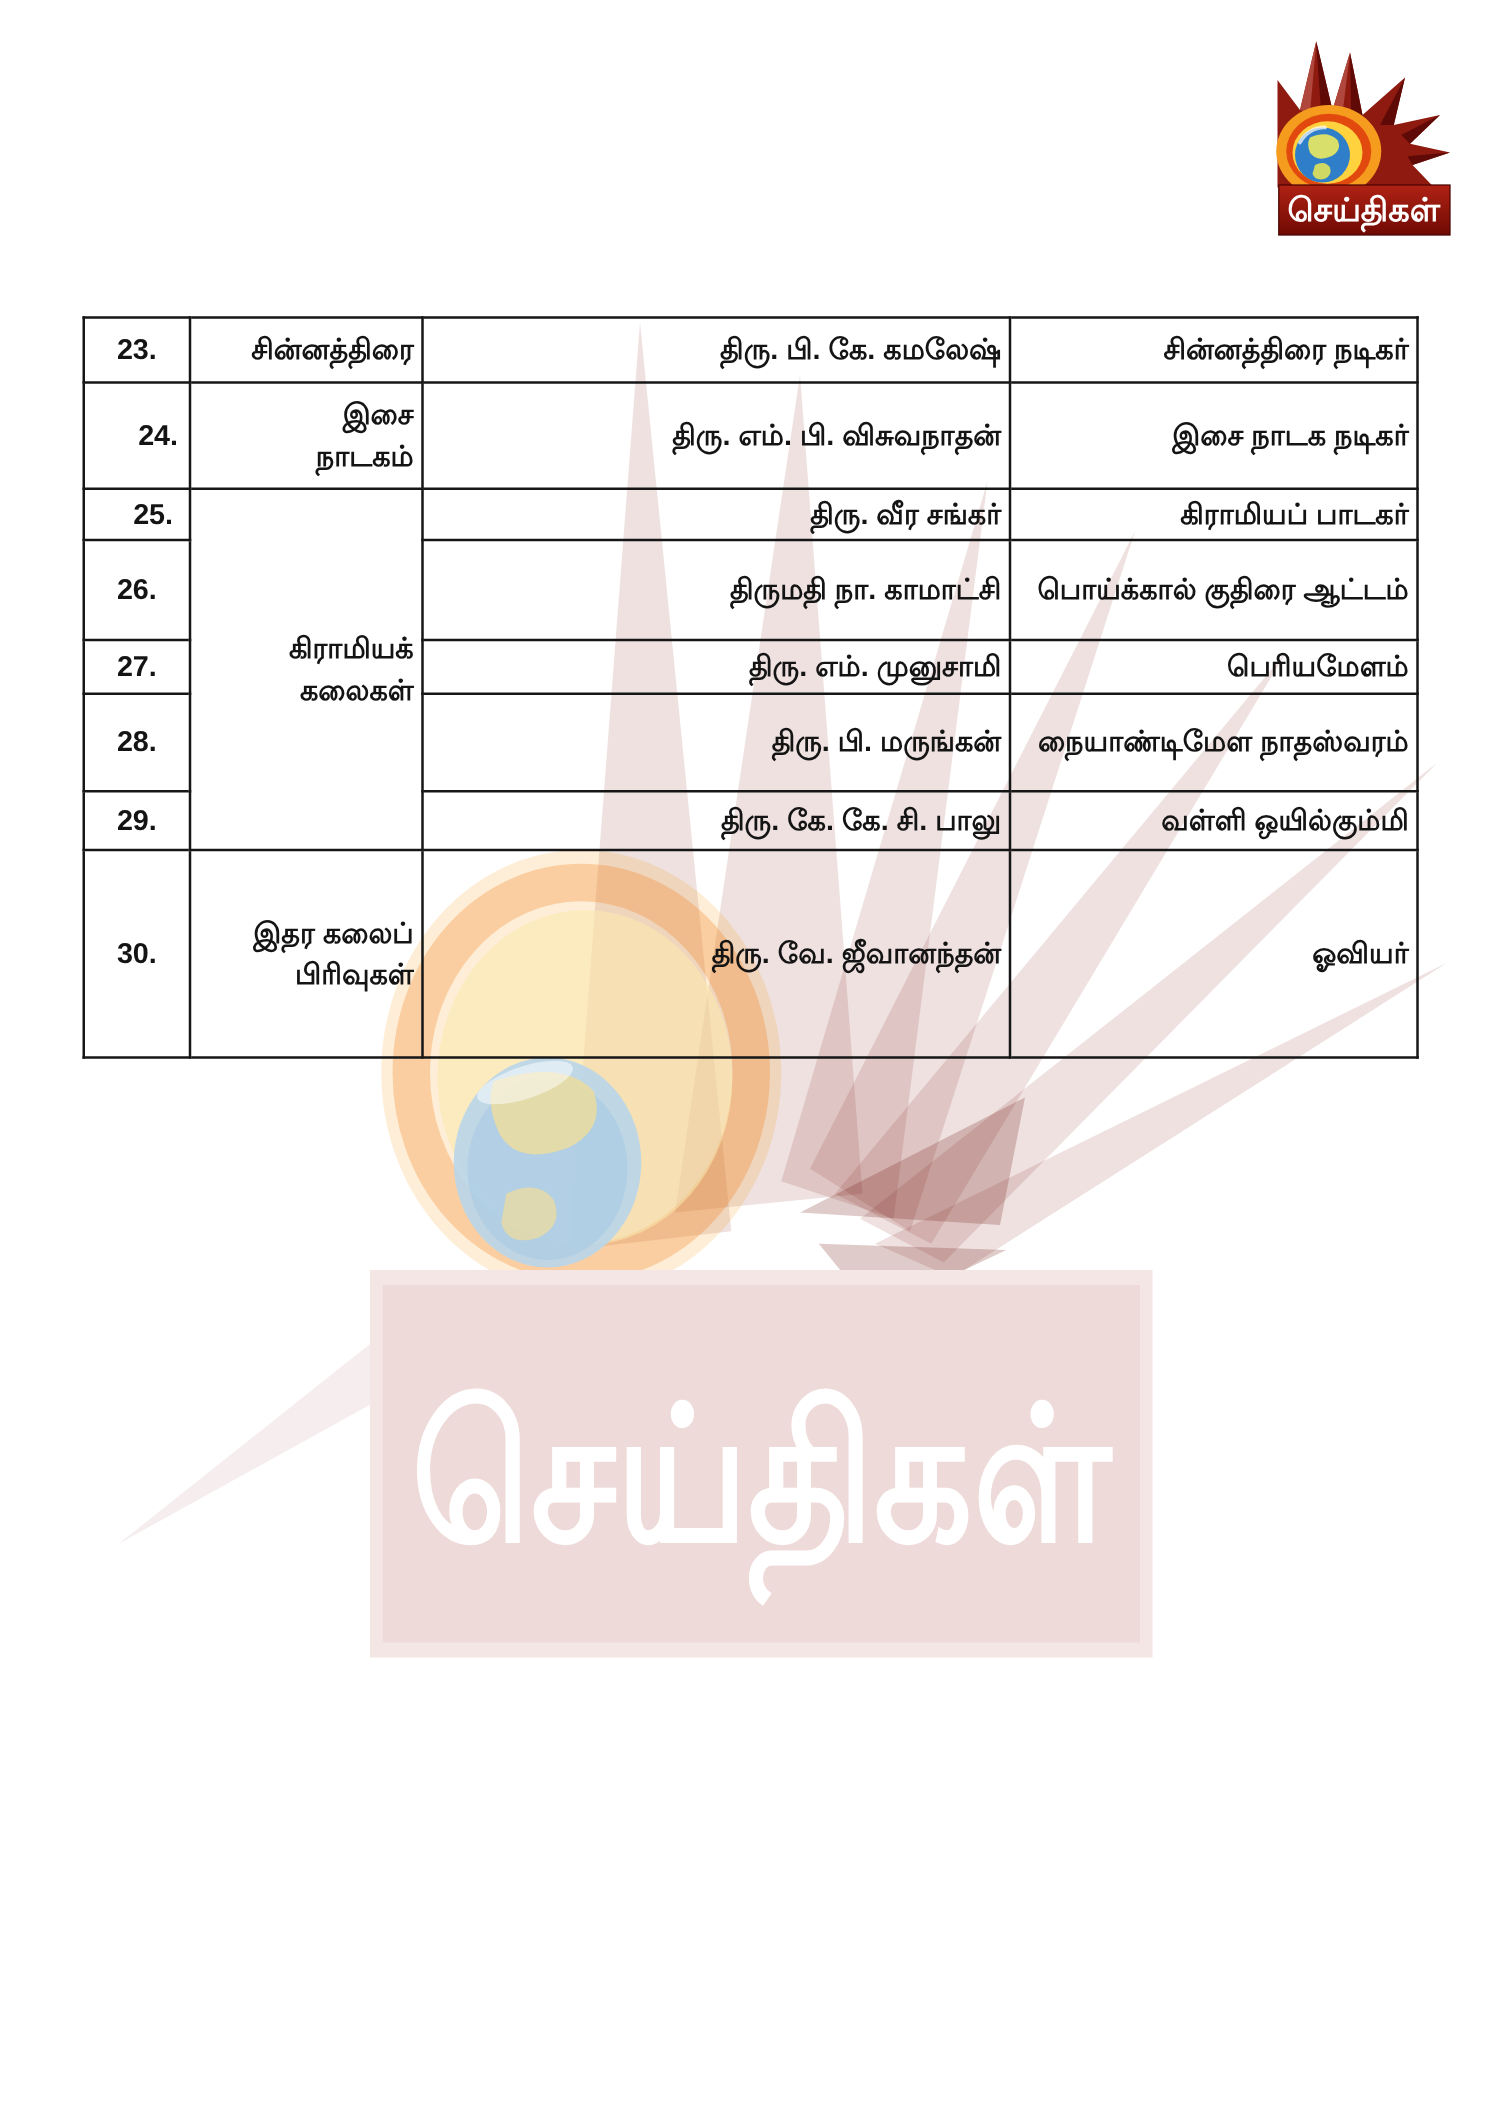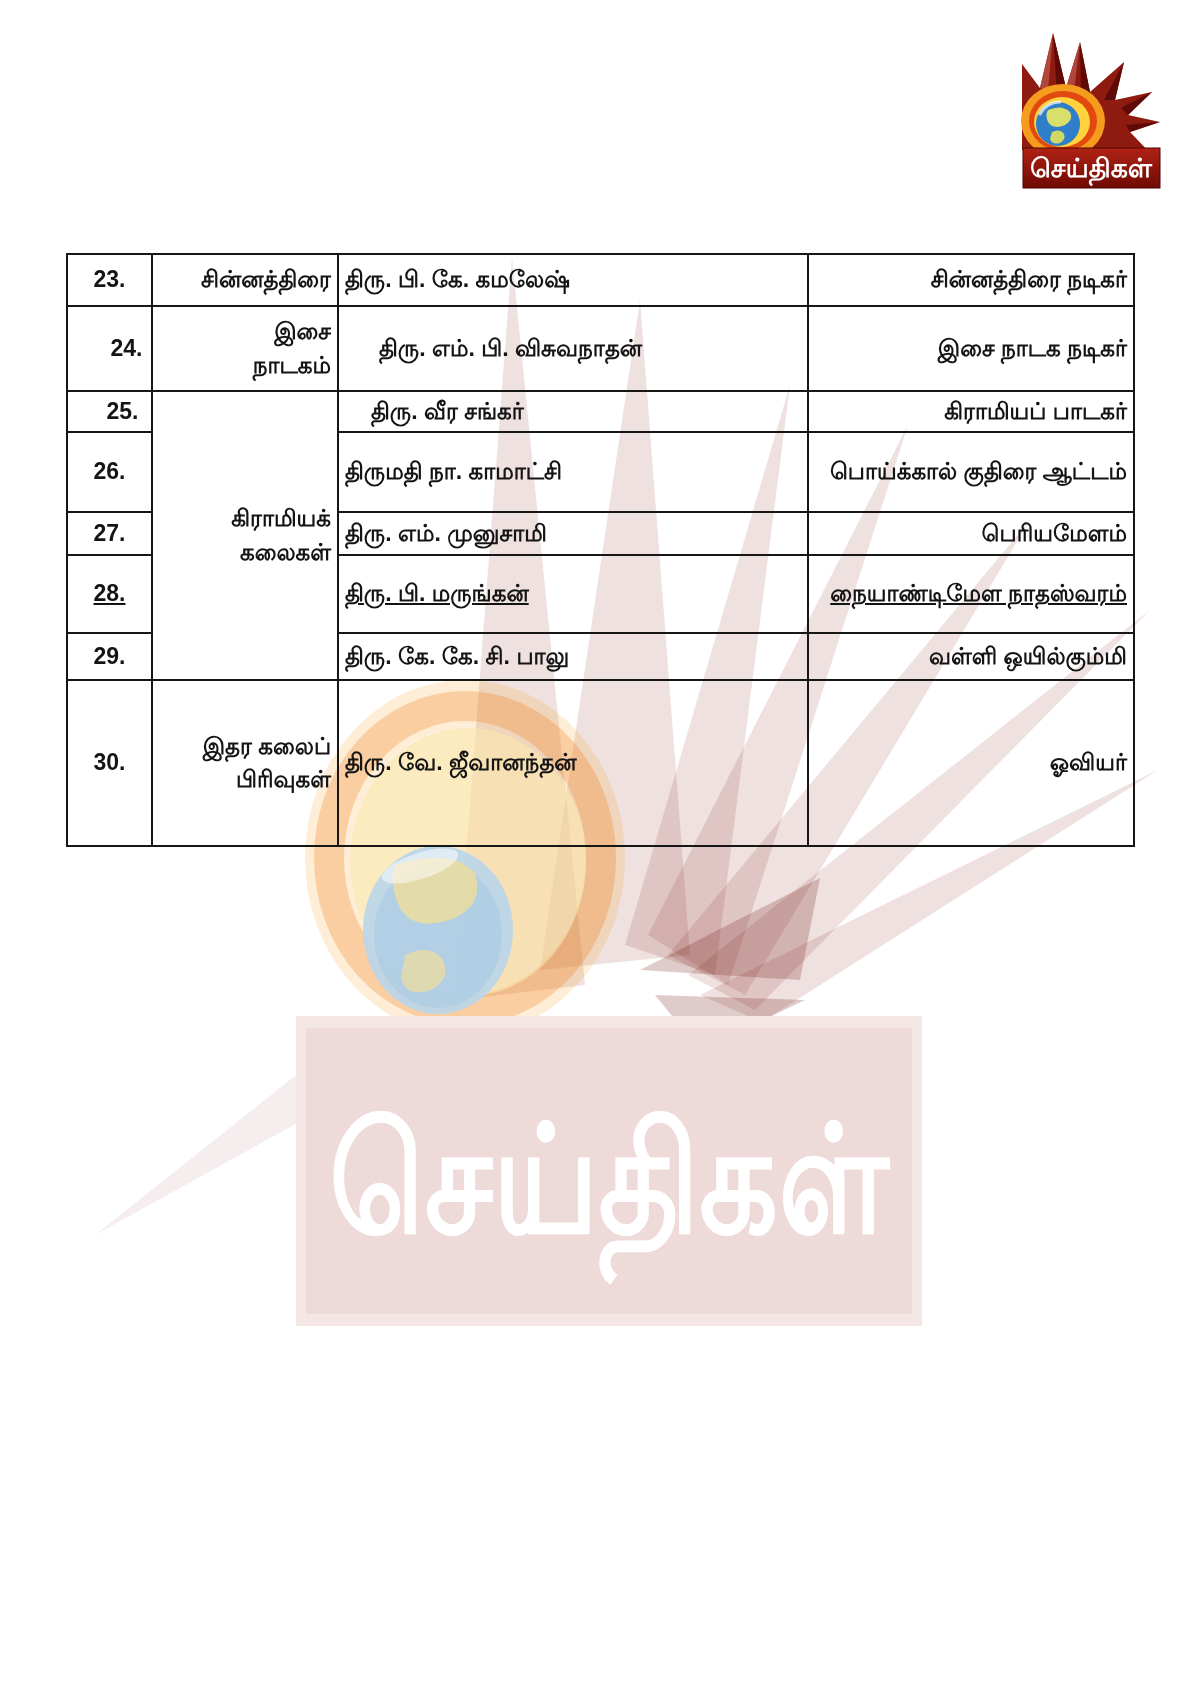--- a/index.html
+++ b/index.html
@@ -13,28 +13,28 @@
     position:absolute;left:66px;top:253px;width:1067px;
     border-collapse:collapse;table-layout:fixed;color:#141414;border-radius:26px;
   }
   table.awards td{
     border:2px solid #161616;background:transparent;
     font-size:23px;font-weight:bold;vertical-align:middle;
     padding:2px 6px;line-height:1.45;
   }
   td.num{text-align:center;}
   td.cat{text-align:right;line-height:1.8;padding:2px 10px;}
-  td.name{text-align:left;padding-left:14px;}
+  td.name{text-align:right;padding-left:14px;}
   td.role{text-align:right;line-height:1.9;padding:2px 34px;}
   tr.r0 td{height:46px;}
   tr.r1 td{height:79px;padding-left:40px;}
   tr.r2 td{height:35px;padding-left:32px;}
   tr.r3 td{height:74px;}
   tr.r4 td{height:37px;}
-  tr.r5 td{height:72px;text-decoration:underline;}
+  tr.r5 td{height:72px;}
   tr.r6 td{height:41px;}
   tr.r7 td{height:160px;}
 </style>
 </head>
 <body>
 
 <div class="page">
 
   <svg class="watermark" viewBox="0 0 1200 1691" xmlns="http://www.w3.org/2000/svg" aria-hidden="true">
     <g fill="#7c150c" fill-opacity="0.13">

